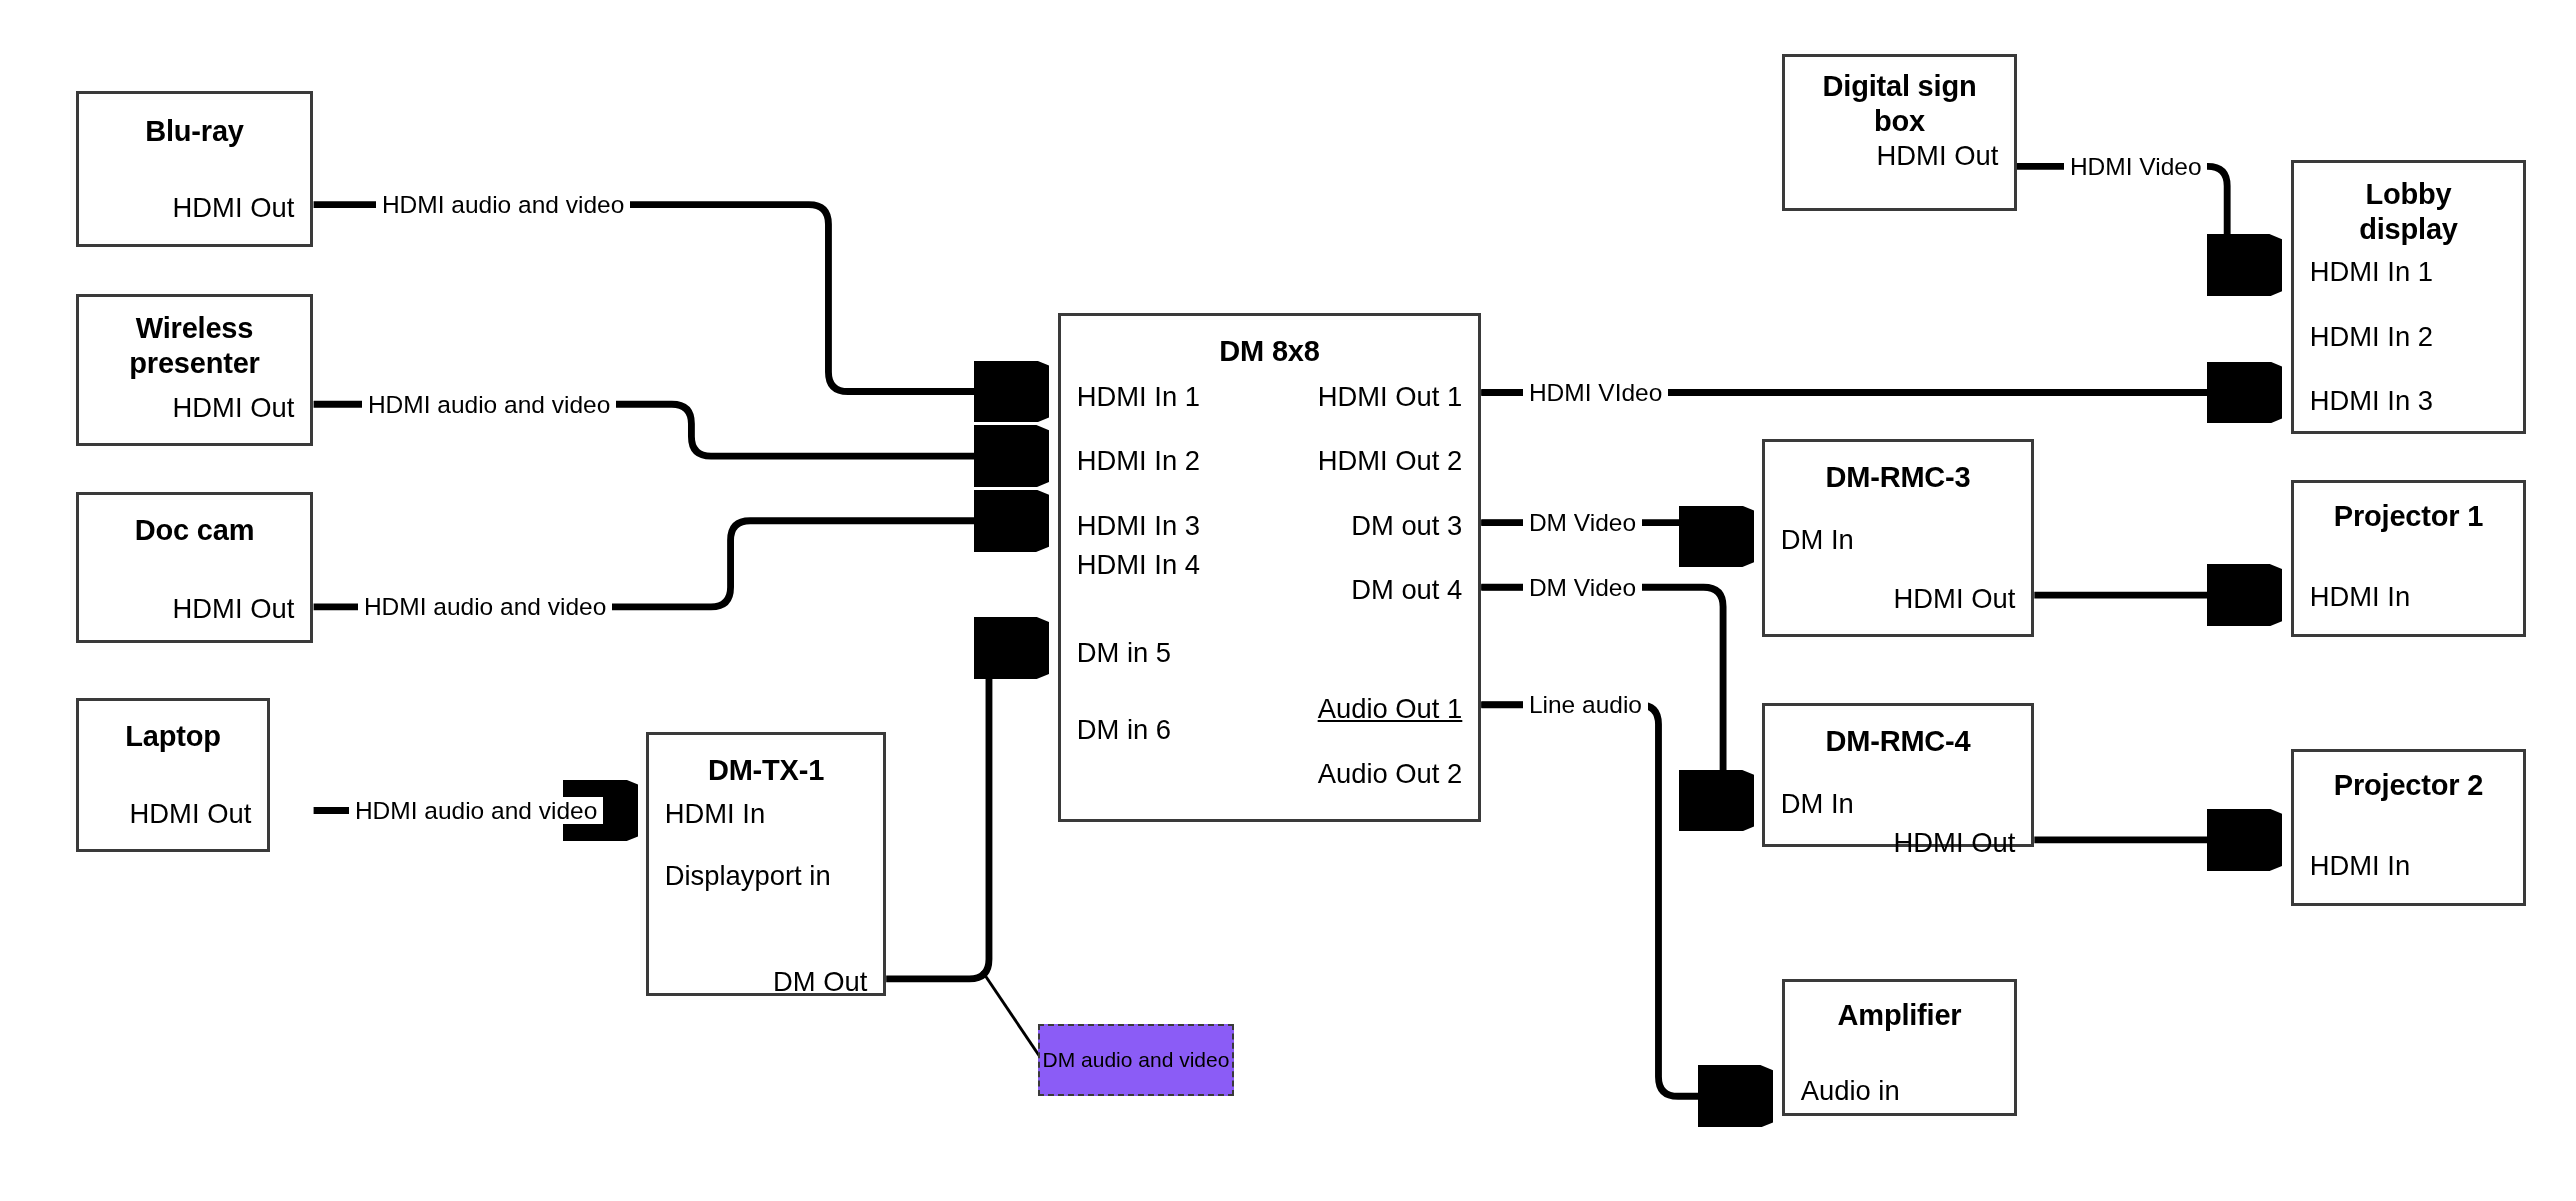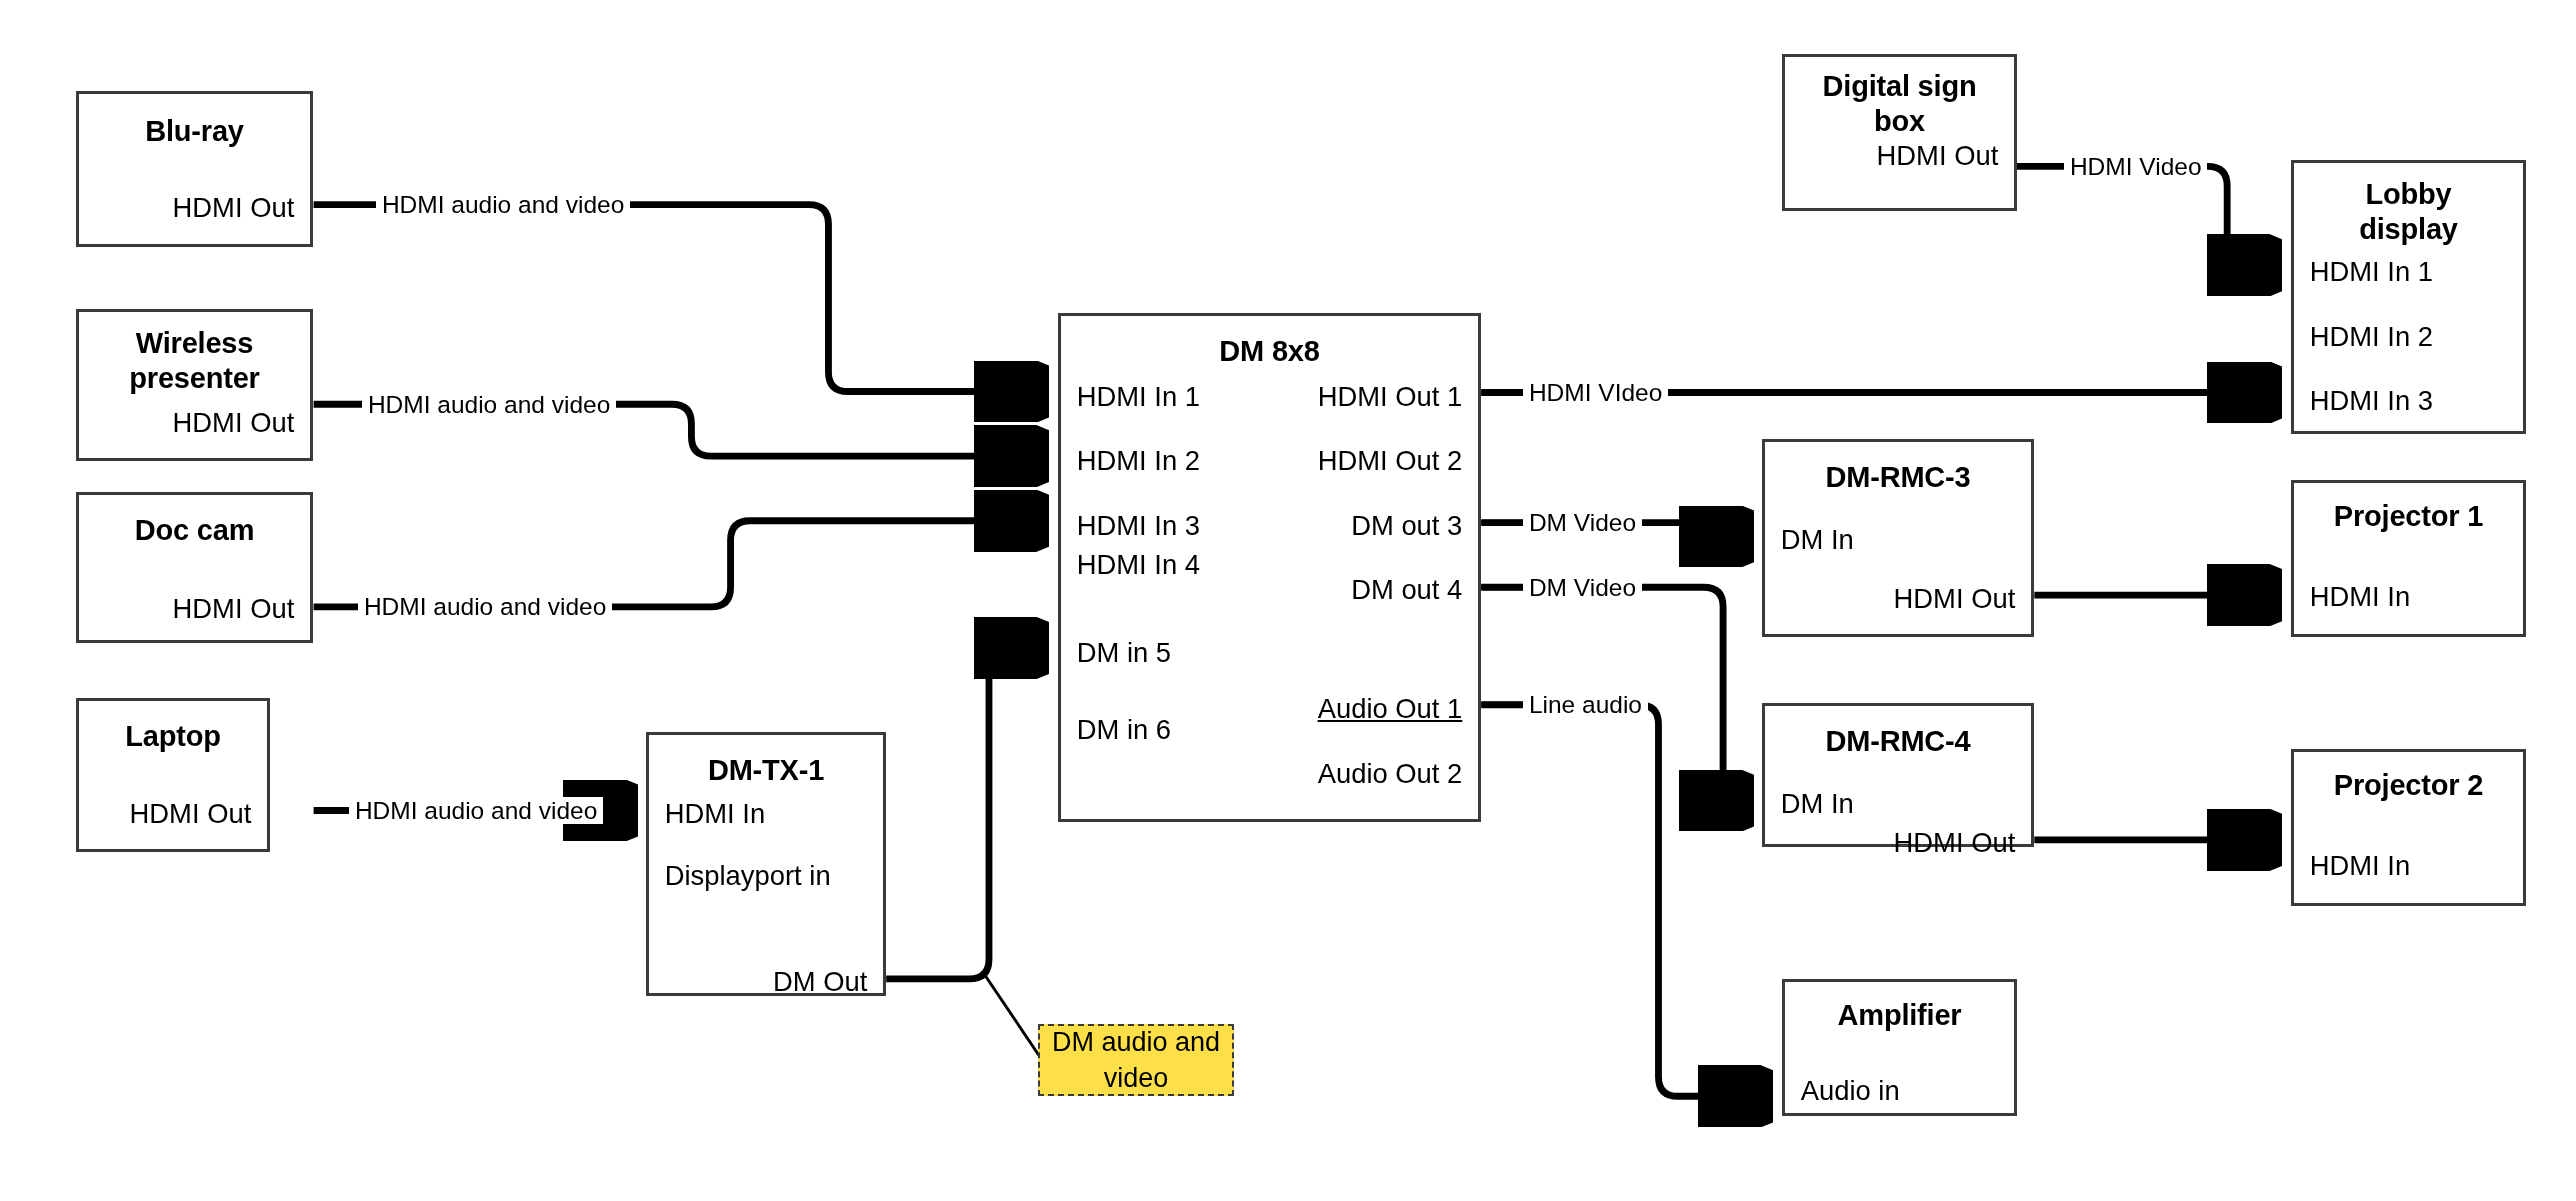--- a/index.html
+++ b/index.html
@@ -39,26 +39,26 @@
     line-height:31px;
     white-space:nowrap;
   }
   .port.l{left:15.7px;}
   .port.r{right:15.7px;}
   
   .note{
     position:absolute;
     box-sizing:border-box;
     border:2.9px dashed #3a3a3a;
-    background:#fde047;
+    background:#8b5cf6;
     display:flex;
     align-items:center;
     justify-content:center;
     text-align:center;
-    font-size:27px;
+    font-size:21px;
     line-height:36px;
     z-index:4;
   }
   
   .elabel{
     position:absolute;
     font-size:24.5px;
     line-height:27.4px;
     white-space:nowrap;
     background:#ffffff;
@@ -126,21 +126,21 @@
     <line class="stub" x1="1513" y1="534" x2="1560" y2="534"></line>
     <line class="stub" x1="1513" y1="600" x2="1560" y2="600"></line>
     <line class="stub" x1="1513" y1="720" x2="1560" y2="720"></line>
   </svg>
 
   <div class="node" style="left:76px; top:91px; width:237px; height:156px;">
     <div class="title" style="top:19.6px;">Blu-ray</div>
     <div class="port r" style="top:98px;">HDMI Out</div>
   </div>
 
-  <div class="node" style="left:76px; top:294px; width:237px; height:152px;margin-top:15px;">
+  <div class="node" style="left:76px; top:294px; width:237px; height:152px;">
     <div class="title" style="top:13.7px; padding:0 39px;">Wireless presenter</div>
     <div class="port r" style="top:95px;">HDMI Out</div>
   </div>
 
   <div class="node" style="left:76px; top:492px; width:237px; height:151px;">
     <div class="title" style="top:17.6px;">Doc cam</div>
     <div class="port r" style="top:98px;">HDMI Out</div>
   </div>
 
   <div class="node" style="left:76px; top:698px; width:194px; height:154px;">

